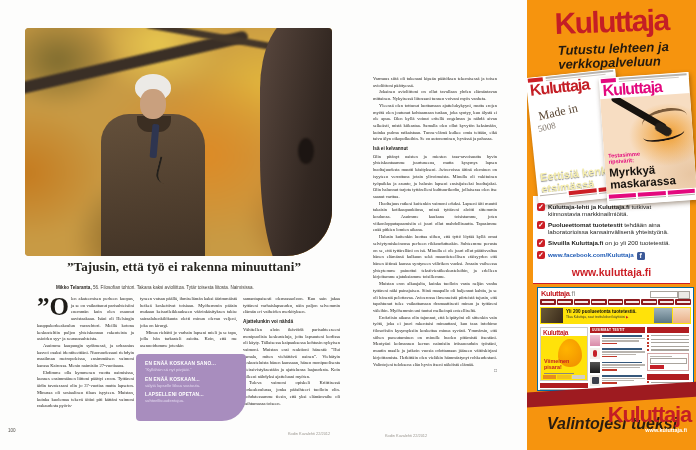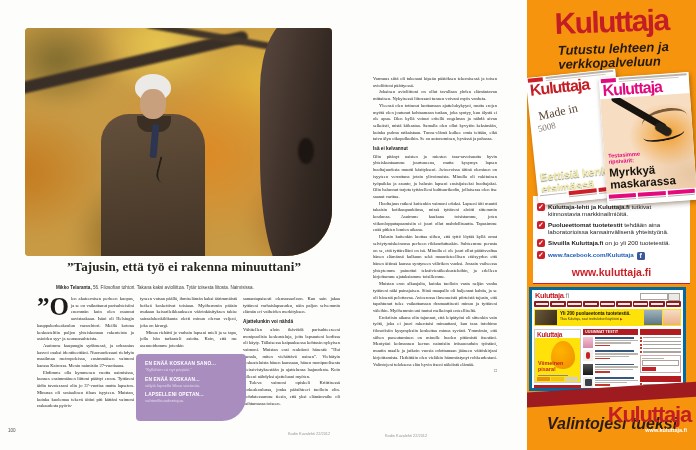--- a/index.html
+++ b/index.html
@@ -135,22 +135,22 @@
          font-size:7px;line-height:8.5px;text-align:center;font-weight:bold;}
   .btext{flex:1;padding-right:8px;} .btext b{font-weight:bold;}
   .fb-row{color:#1f5bb5;font-weight:bold;}
   .fb-ic{display:inline-block;width:8px;height:8px;background:#3b5998;color:#fff;
          border-radius:1.5px;font-weight:bold;font-size:7px;line-height:8.5px;
          text-align:center;vertical-align:-1.5px;margin-left:3px;}
   .url-big{position:absolute;left:6px;width:157px;top:266px;text-align:center;color:#cc1f26;
            font-weight:bold;font-size:10.5px;z-index:4;}
   .redline{position:absolute;left:6px;width:157px;top:283px;height:1px;background:#cc1f26;z-index:4;}
 
-  .site{position:absolute;left:2px;top:287px;width:157px;height:104px;background:#fff;
-        border:3px solid #0369a1;box-sizing:border-box;overflow:hidden;z-index:2;}
+  .site{position:absolute;left:10px;top:287px;width:157px;height:104px;background:#fff;
+        border:1px solid #0369a1;box-sizing:border-box;overflow:hidden;z-index:2;}
   .site-head{height:11px;position:relative;}
   .site-logo{position:absolute;left:3px;top:1px;font-size:7.5px;font-weight:bold;
              color:#c41e25;letter-spacing:-.4px;}
   .site-logo .fi{color:#8a8a86;font-weight:normal;letter-spacing:0;}
   .site-search{position:absolute;right:15px;top:3px;width:26px;height:4.5px;
                border:.6px solid #a9a49d;background:#fff;}
   .site-sbtn{position:absolute;right:3px;top:3px;width:10px;height:5.5px;background:#eceae6;
              border:.6px solid #a9a49d;}
   .nav{height:6px;display:flex;gap:1px;padding:0 2px;}
   .nav i{flex:1;background:#8e1b1e;border-radius:1px;position:relative;}

